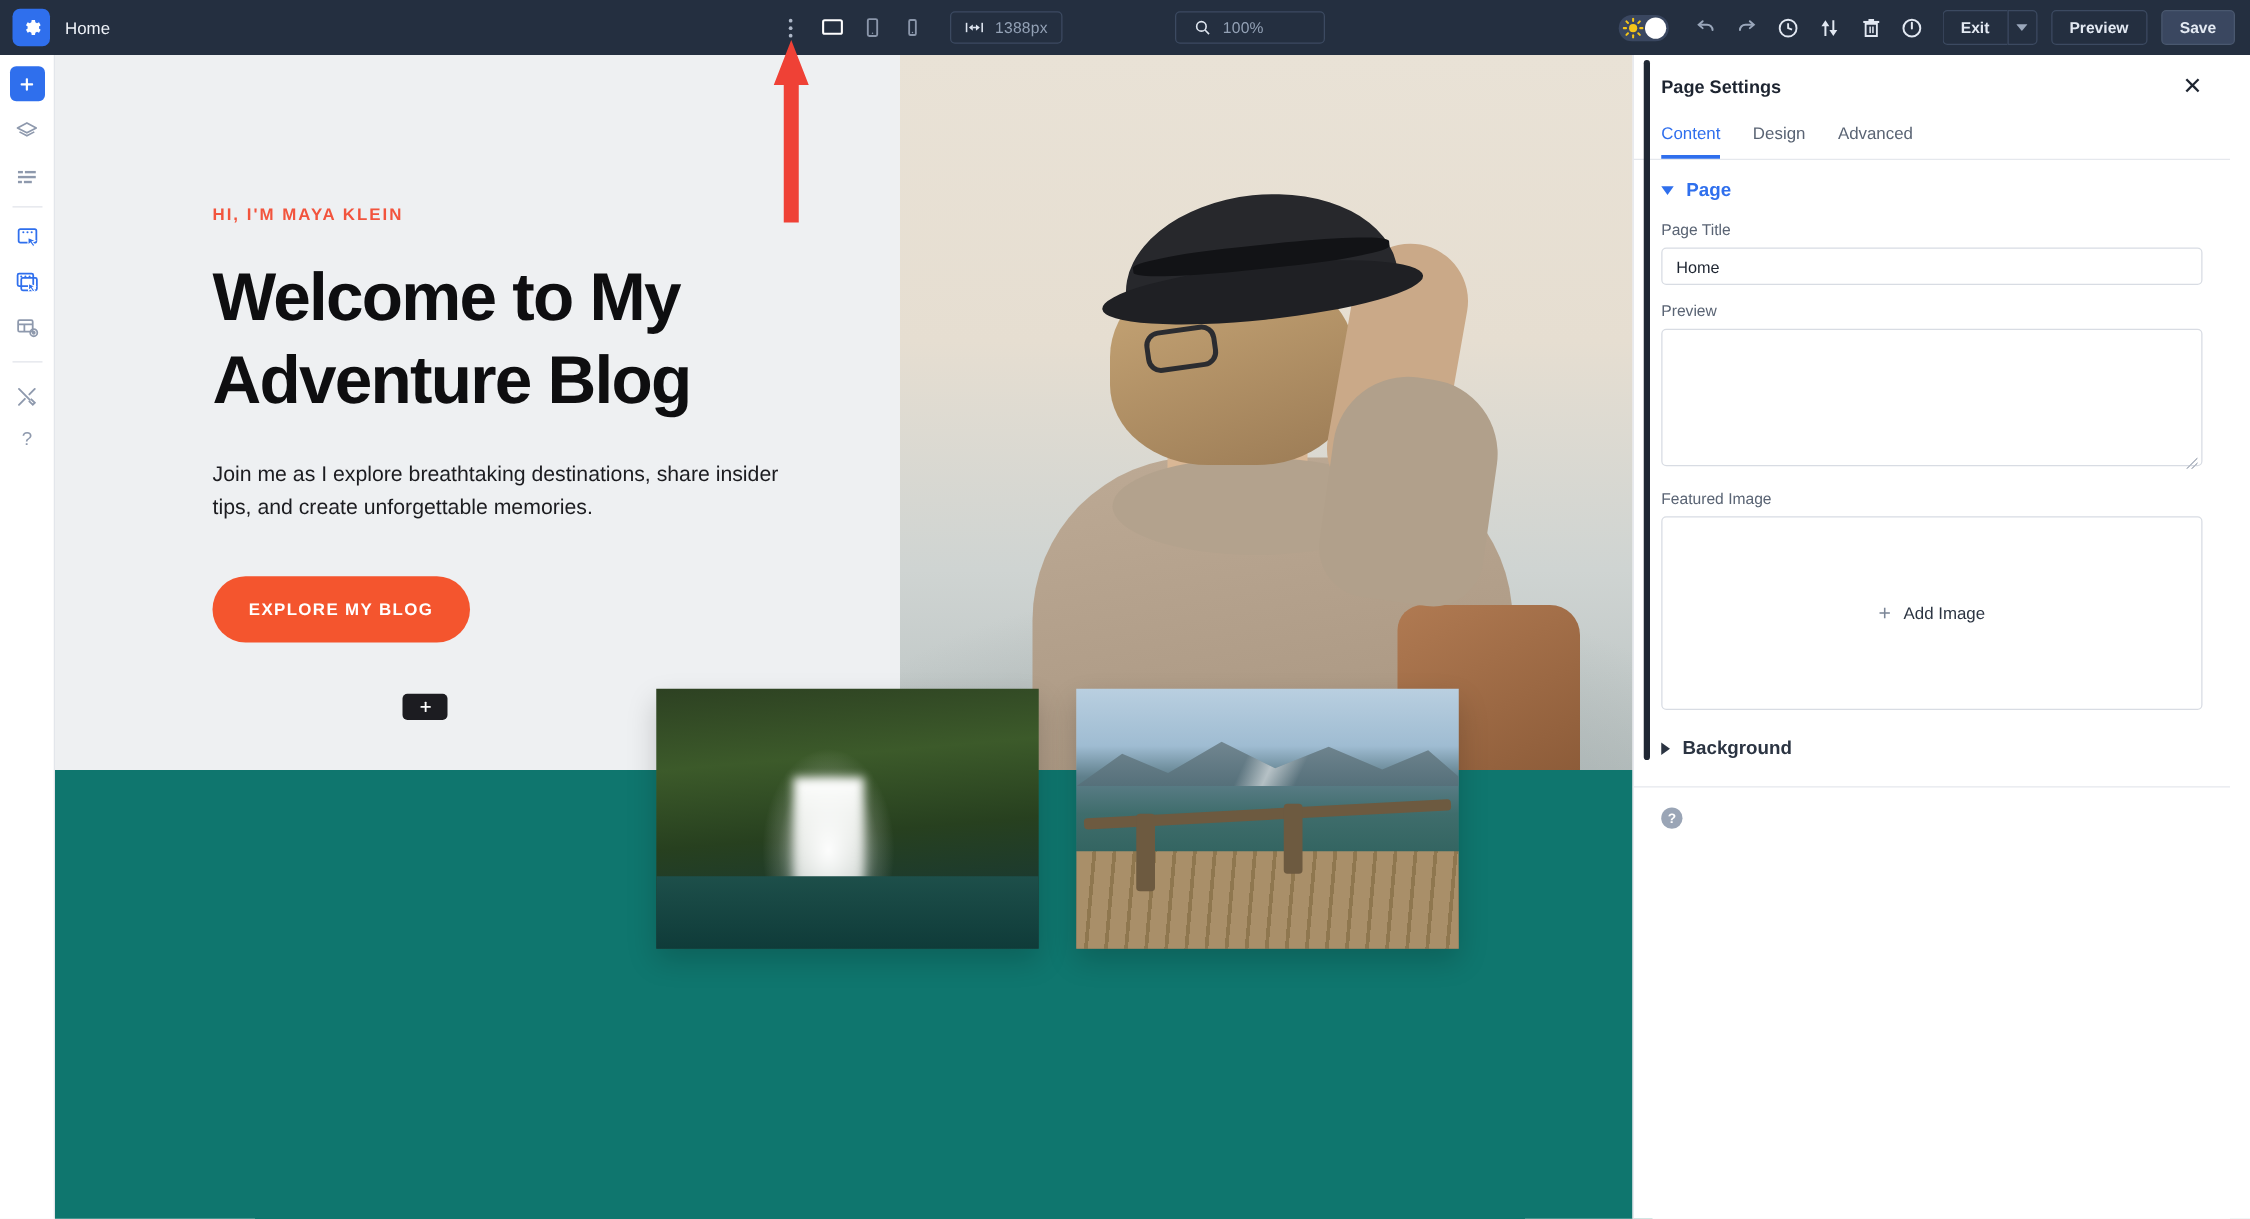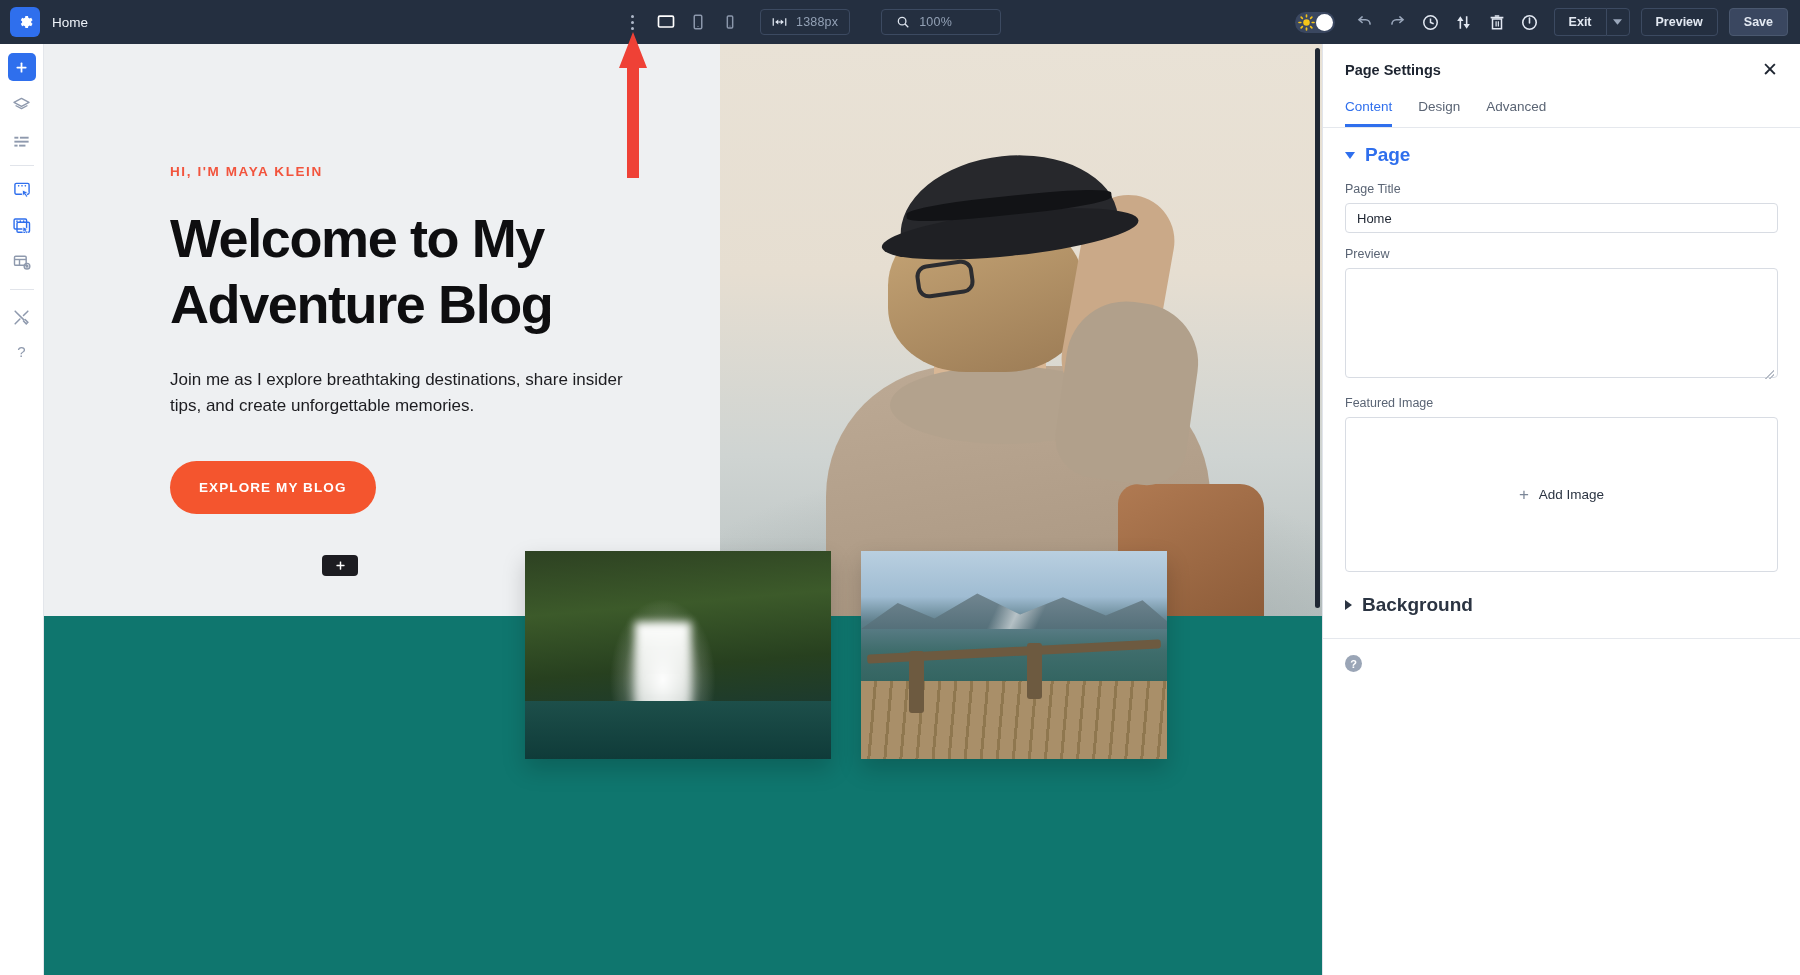--- a/index.html
+++ b/index.html
@@ -233,21 +233,21 @@
   .canvas-scroll {
     position: absolute; top: 48px; left: 1315px; width: 5px; height: 560px;
     background: #1f2733; border-radius: 3px; z-index: 40;
   }
 
   
   .arrow { position: absolute; left: 612px; top: 30px; width: 42px; height: 150px; z-index: 60; }
 
   
   .panel {
-    position: absolute; top: 44px; right: 0; width: 478px; height: 931px;
+    position: absolute; top: 44px; right: 16px; width: 478px; height: 931px;
     background: #ffffff; border-left: 1px solid #e1e4ea;
   }
   .panel-head {
     display: flex; align-items: center; padding: 16px 22px 0 22px;
   }
   .panel-title { font-size: 14.5px; font-weight: bold; color: #1d2430; }
   .panel-close { margin-left: auto; color: #1d2430; font-size: 19px; line-height: 1; }
   .tabs {
     display: flex; gap: 26px; padding: 14px 22px 0 22px;
     border-bottom: 1px solid #e5e8ed; margin-top: 6px;
@@ -255,21 +255,21 @@
   .tab { font-size: 13.5px; color: #5a6474; padding-bottom: 10px; border-bottom: 3px solid transparent; }
   .tab.active { color: #2f6fed; border-bottom-color: #2f6fed; font-weight: normal; }
 
   .section-row {
     display: flex; align-items: center; gap: 10px;
     padding: 16px 22px 8px 22px;
   }
   .tri { width: 0; height: 0; }
   .tri.down { border-left: 5px solid transparent; border-right: 5px solid transparent; border-top: 7px solid #2f6fed; }
   .tri.right { border-top: 5px solid transparent; border-bottom: 5px solid transparent; border-left: 7px solid #2b3442; }
-  .section-label { font-size: 19px; font-weight: bold; color: #2f6fed; }
+  .section-label { font-size: 15px; font-weight: bold; color: #2f6fed; }
   .section-label.collapsed { color: #2b3442; }
 
   .field { padding: 8px 22px 0 22px; }
   .field-label { font-size: 12.5px; color: #5a6474; margin-bottom: 7px; }
   .input {
     width: 100%; height: 30px; border: 1px solid #d8dce3; border-radius: 4px;
     padding: 0 11px; font-size: 13px; color: #1d2430;
     font-family: "Liberation Sans", sans-serif; background: #fff;
   }
   .textarea {
@@ -341,21 +341,21 @@
     <div class="field-box">
       <svg width="15" height="12" viewBox="0 0 24 18" fill="#dfe6f0">
         <rect x="1" y="3" width="2" height="12"></rect>
           <rect x="21" y="3" width="2" height="12"></rect>
         <path d="M5 9l5-4v8zM19 9l-5-4v8z"></path>
           <rect x="10" y="8" width="4" height="2"></rect>
       </svg>
       <span class="val">1388px</span>
     </div>
 
-    <div class="field-box" style="margin-left:31px;padding:0 14px;min-width:120px;">
+    <div class="field-box" style="margin-left:90px;padding:0 14px;min-width:120px;">
       <svg width="14" height="14" viewBox="0 0 24 24" fill="none" stroke="#dfe6f0" stroke-width="2.2">
         <circle cx="10.5" cy="10.5" r="6.5"></circle>
           <line x1="15.5" y1="15.5" x2="21" y2="21"></line>
       </svg>
       <span class="val">100%</span>
     </div>
   </div>
 
   <div class="tb-right">
     <div class="theme-toggle">

